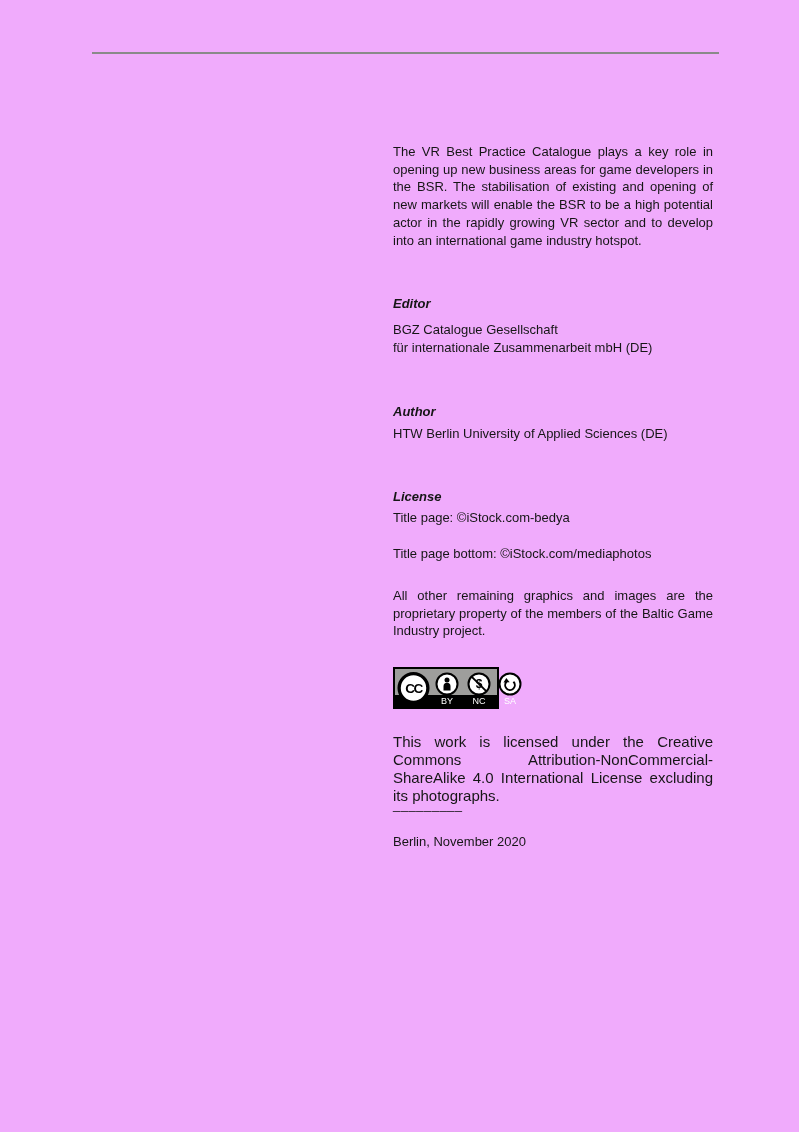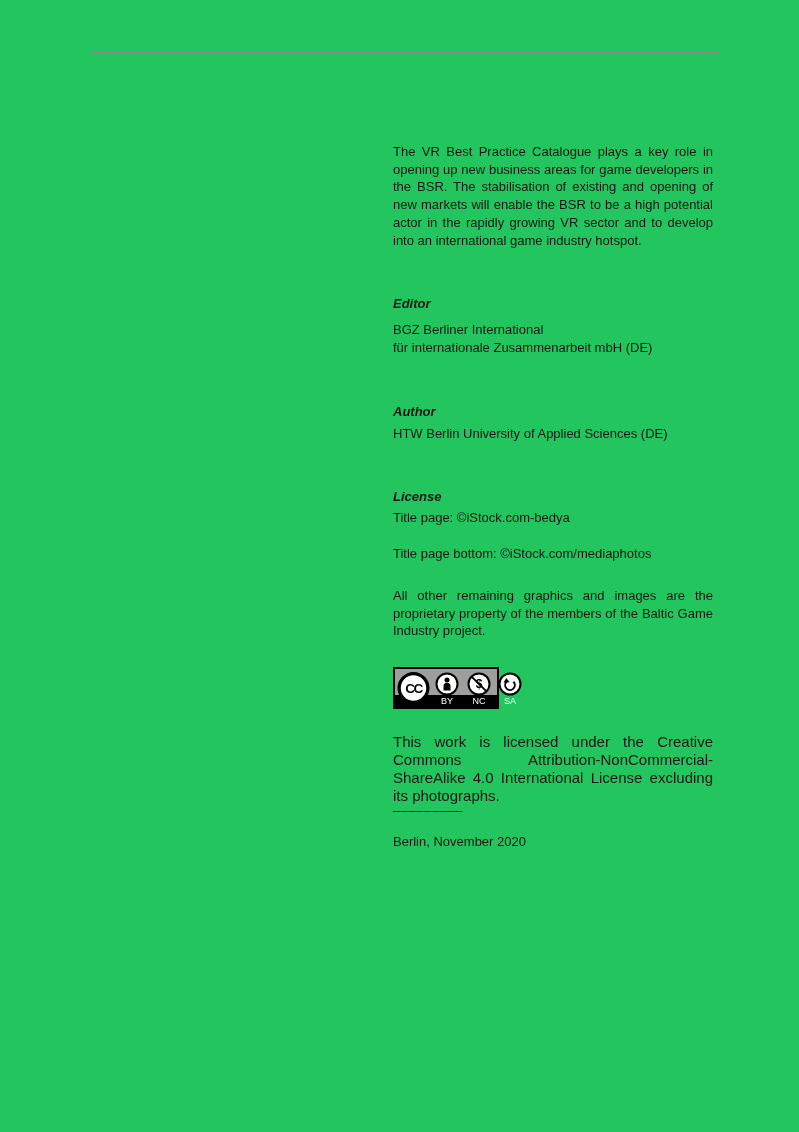--- a/index.html
+++ b/index.html
@@ -1,19 +1,19 @@
 <!DOCTYPE html>
 <html><head>
 <meta charset="utf-8">
 <style>
   html,body{margin:0;padding:0;background:#ffffff;}
   .page{
     position:relative;
     width:799px;height:1132px;
-    background:#22c55e;
+    background:#f0abfc;
     font-family:"Liberation Sans",sans-serif;
     color:#161616;
     overflow:hidden;
   }
   .header-rule{
     position:absolute;left:92px;top:52px;width:627px;height:2px;
     background:#8a8a8a;
   }
   .blk{
     position:absolute;left:393px;width:320px;
@@ -79,21 +79,21 @@
 <body>
 
 <div class="page">
 
   <div class="header-rule"></div>
 
   <p class="blk justify pos-intro">The VR Best Practice Catalogue plays a key role in opening up new business areas for game developers in the BSR. The stabilisation of existing and opening of new markets will enable the BSR to be a high potential actor in the rapidly growing VR sector and to develop into an international game industry hotspot.</p>
 
   <div class="blk bold pos-editor-h">Editor</div>
   <div class="blk pos-editor">
-    <span>BGZ Berliner International</span><br>
+    <span>BGZ Catalogue Gesellschaft</span><br>
     <span>für internationale Zusammenarbeit mbH (DE)</span>
   </div>
 
   <div class="blk bold pos-author-h">Author</div>
   <div class="blk pos-author">HTW Berlin University of Applied Sciences (DE)</div>
 
   <div class="blk bold pos-pictures-h">License</div>
   <div class="blk pos-credit1">Title page: ©iStock.com-bedya</div>
   <div class="blk pos-credit2">Title page bottom: ©iStock.com/mediaphotos</div>
   <p class="blk justify pos-note">All other remaining graphics and images are the proprietary property of the members of the Baltic Game Industry project.</p>

